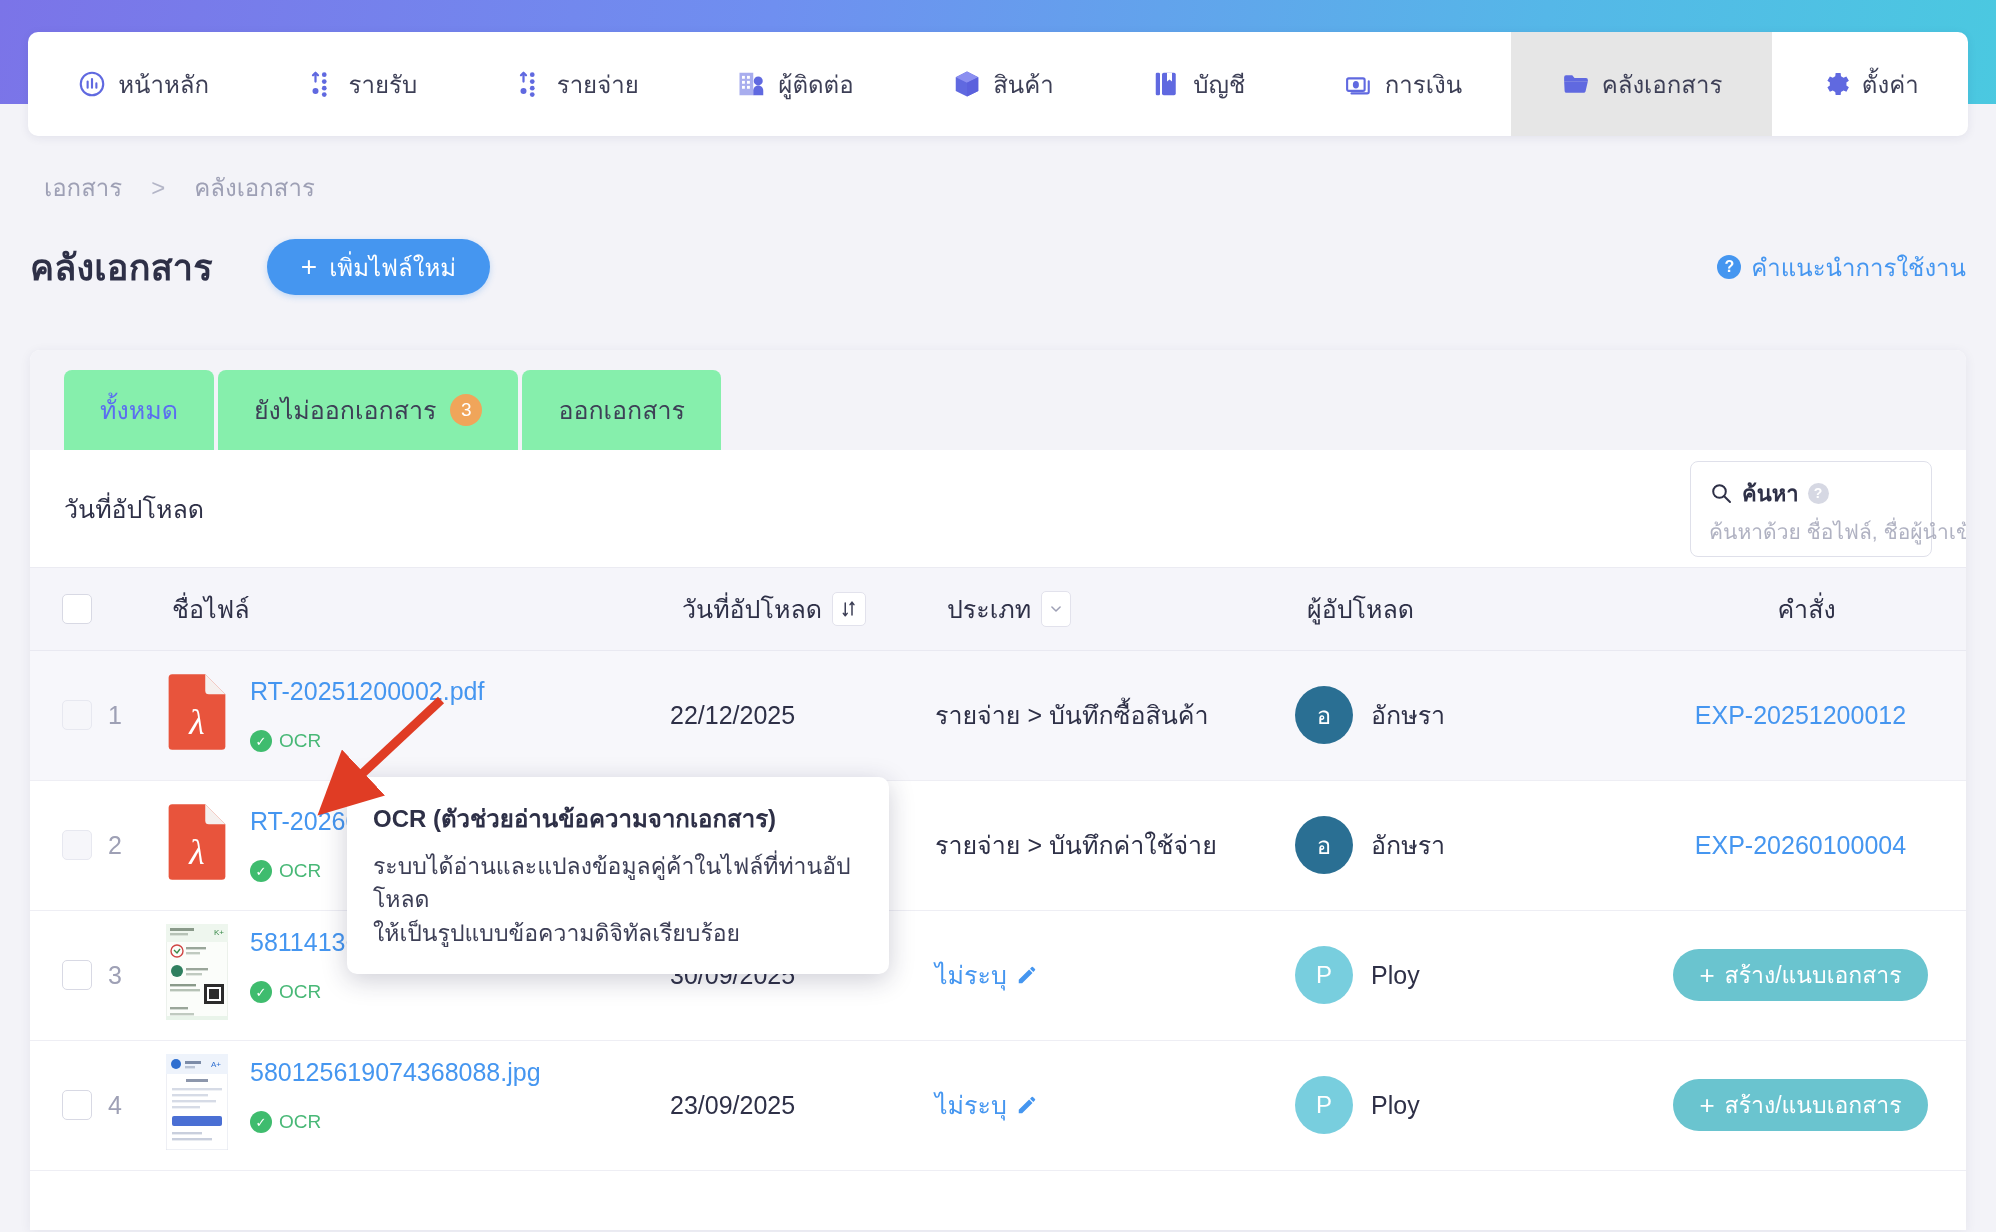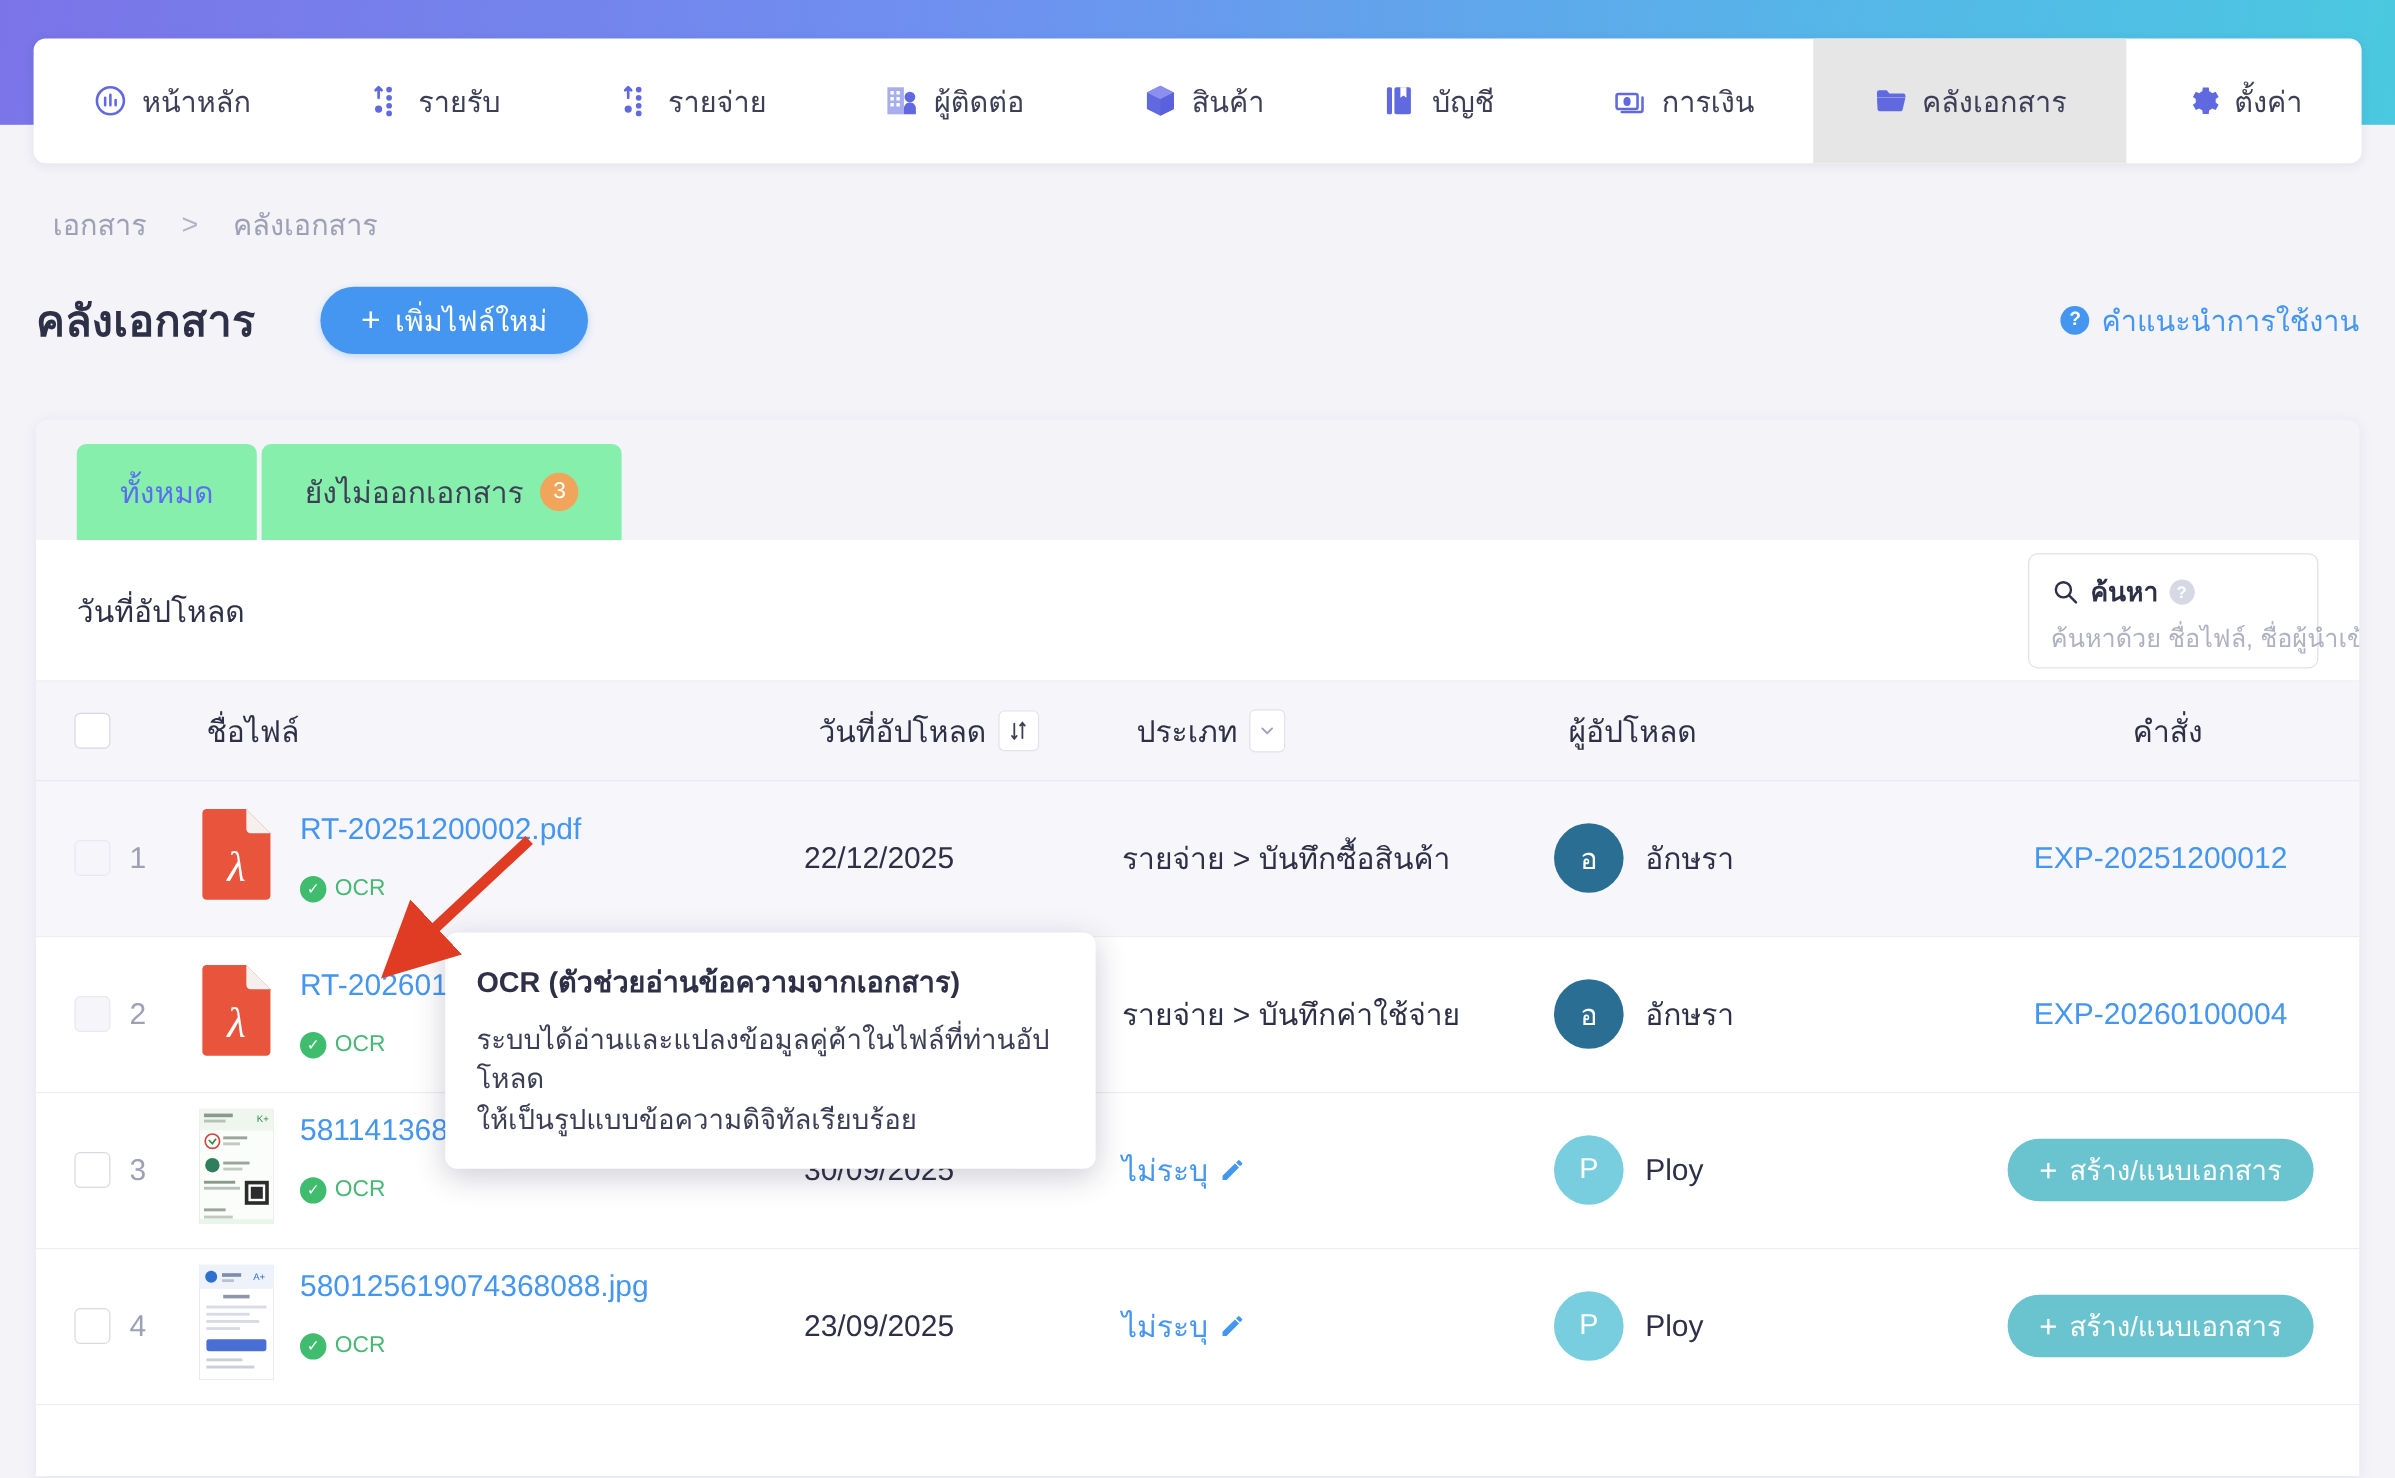--- a/index.html
+++ b/index.html
@@ -306,21 +306,20 @@
   
   .tooltip {
     position: absolute;
     left: 347px; top: 777px;
     width: 542px;
     background: #fff;
     border-radius: 10px;
     box-shadow: 0 6px 26px rgba(30,30,70,.22);
     padding: 22px 26px 24px;
     z-index: 40;
-    margin-left: 24px;
   }
   .tooltip .tt-title {
     font-size: 24px; font-weight: 700; color: #2e3047;
     margin-bottom: 12px;
   }
   .tooltip .tt-body {
     font-size: 23px; color: #3d3f56; line-height: 1.45;
   }
   .arrow-overlay {
     position: absolute;
@@ -467,20 +466,23 @@
 
 <div class="card">
 
   <div class="tabs">
     <div class="tab active">
       <span>ทั้งหมด</span>
     </div>
     <div class="tab">
       <span>ยังไม่ออกเอกสาร</span>
       <span class="badge">3</span>
+    </div>
+    <div class="tab">
+      <span>ออกเอกสาร</span>
     </div>
   </div>
 
   <div class="filterbar">
     <span class="filter-label">วันที่อัปโหลด</span>
 
     <div class="searchbox">
       <div class="srow">
         <svg width="24" height="24" viewBox="0 0 24 24" fill="none" stroke="#2e3047" stroke-width="2">
           <circle cx="10.5" cy="10.5" r="6.3"></circle>

